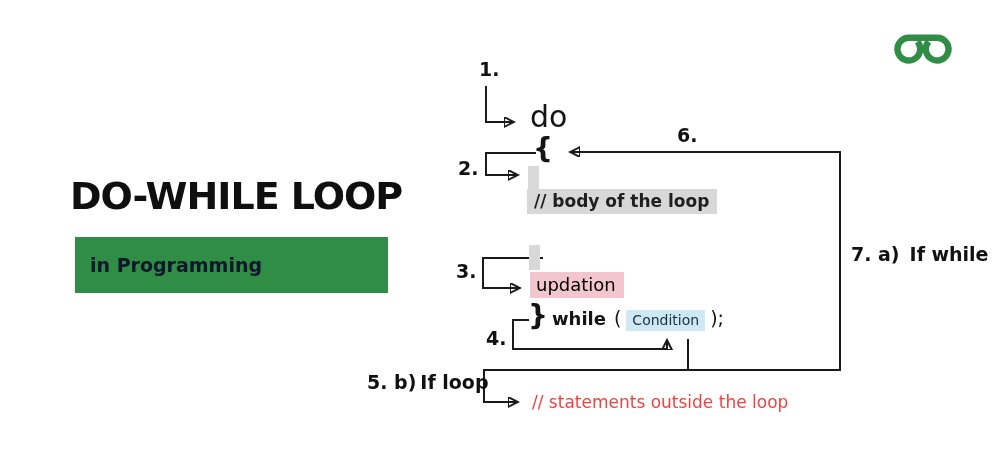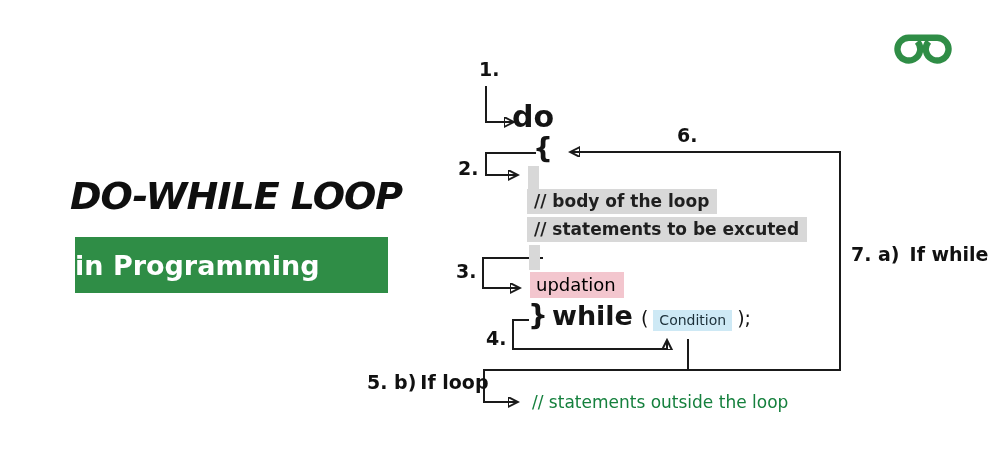--- a/index.html
+++ b/index.html
@@ -9,76 +9,77 @@
     background:#ffffff;
     overflow:hidden;
     font-family:"DejaVu Sans","Liberation Sans",sans-serif;
     color:#141414;
   }
   
   .title{
     position:absolute;left:70px;top:174px;
     margin:0;
     font-size:38px;font-weight:800;letter-spacing:-1px;
-    color:#0f0f0f;white-space:nowrap;font-style:italic;
+    color:#0f0f0f;white-space:nowrap;
   }
   .badge{
     position:absolute;left:75px;top:237px;
     width:313px;height:56px;
     background:var(--green,#2f8d46);
     display:flex;align-items:center;
   }
   .badge span{
-    font-size:27px;font-weight:700;color:#ffffff;white-space:nowrap;
+    padding-left:15px;
+    font-size:19px;font-weight:700;color:#0f172a;white-space:nowrap;
   }
   
   .logo{position:absolute;left:893px;top:25px;width:60px;height:40px;}
   .logo svg{display:block;width:100%;height:100%;}
   
   svg.flow{position:absolute;left:0;top:0;width:1001px;height:471px;}
   svg.flow path{fill:none;stroke:var(--line,#1a1a1a);stroke-width:2px;}
   
   .step{position:absolute;font-size:19px;font-weight:700;color:#111;white-space:nowrap;}
   .step-1{left:479px;top:58px;}
   .step-2{left:458px;top:157px;}
   .step-3{left:456px;top:260px;}
   .step-4{left:486px;top:327px;}
   .step-6{left:677px;top:124px;}
   .step-5a{left:851px;top:243px;}
   .step-5b{left:367px;top:371px;}
   .step .gap-wide{display:inline-block;width:10px;}
   .step .gap{display:inline-block;width:4px;}
   
   .code{position:absolute;white-space:nowrap;}
-  .kw-do{left:512px;top:99px;font-size:30px;font-weight:700;}
+  .kw-do{left:530px;top:99px;font-size:30px;font-weight:400;}
   .obrace{left:533px;top:132px;font-size:28px;font-weight:600;}
   .cmt{
     background:var(--gray,#d8d8d8);
     font-size:17px;font-weight:700;color:#1f1f1f;
     padding:2px 8px 3px 7px;
   }
   .cmt1{left:527px;top:189px;}
   .cmt2{left:527px;top:217px;}
   .updation{
     left:530px;top:272px;
     background:var(--pink,#f3c6ce);
     font-size:18px;font-weight:500;color:#000000;
     padding:2px 8px 3px 6px;
   }
   .whileline{left:528px;top:299px;display:flex;align-items:baseline;}
   .whileline .brace{font-size:28px;font-weight:600;}
-  .whileline .kw{font-size:27px;font-weight:800;margin-left:4px;}
+  .whileline .kw{font-size:18px;font-weight:800;margin-left:4px;}
   .whileline .paren{font-size:19px;font-weight:500;margin:0 5px 0 8px;}
   .whileline .cond{
     background:var(--blue,#cee9f5);
     font-size:14px;font-weight:500;color:#1c2f38;
     padding:2px 6px 3px 6px;
   }
   .whileline .close{font-size:19px;font-weight:500;margin-left:5px;}
-  .cmt-out{left:532px;top:392px;font-size:17px;font-weight:500;color:#15803d;}
+  .cmt-out{left:532px;top:392px;font-size:17px;font-weight:500;color:#ef4444;}
   
   .phbar{position:absolute;background:var(--gray,#d8d8d8);}
   .phbar-1{left:528px;top:166px;width:11px;height:26px;}
   .phbar-2{left:529px;top:245px;width:11px;height:25px;}
 </style>
 </head>
 <body>
 
 <div class="canvas">
 
@@ -118,21 +119,20 @@
   <div class="step step-6">6.</div>
   <div class="step step-5a"><span>7. a)</span><span class="gap-wide"></span><span>If while</span></div>
   <div class="step step-5b"><span>5. b)</span><span class="gap"></span><span>If loop</span></div>
 
   <div class="code kw-do">do</div>
   <div class="code obrace">{</div>
 
   <div class="phbar phbar-1"></div>
 
   <div class="code cmt cmt1">// body of the loop</div>
-  <div class="code cmt cmt2">// statements to be excuted</div>
 
   <div class="phbar phbar-2"></div>
 
   <div class="code updation">updation</div>
 
   <div class="code whileline">
     <span class="brace">}</span>
     <span class="kw">while</span>
     <span class="paren">(</span>
     <span class="cond">Condition</span>

